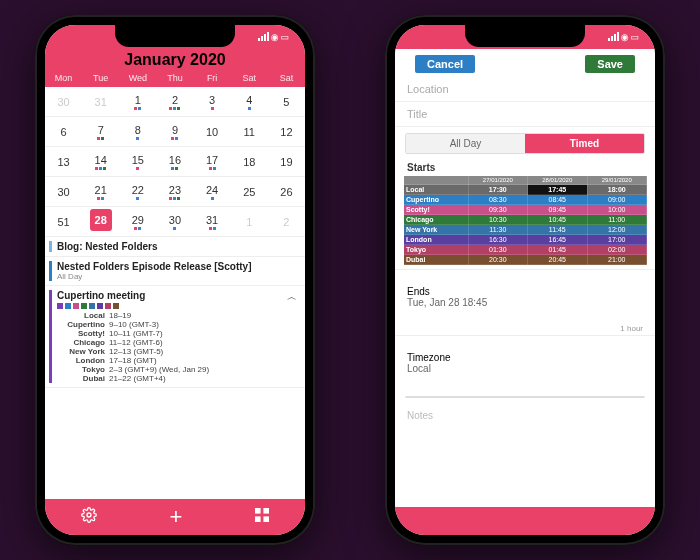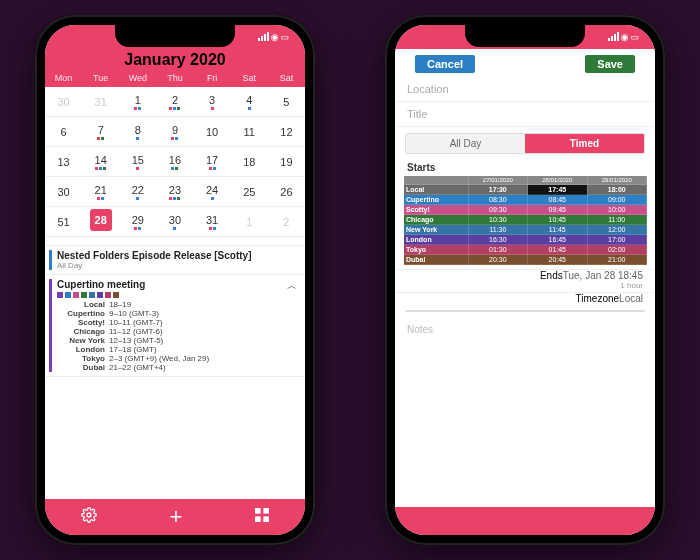--- a/index.html
+++ b/index.html
@@ -126,21 +126,21 @@
   .seg .on{ background:#e94168;color:#fff; font-weight:600;}
   .seg .off{ background:#f2f2f2; color:#666;}
   .section-label{ font-size:10px; font-weight:700; padding:2px 12px 0; color:#333;}
   .tzgrid{ margin:2px 8px 4px; font-size:7px; color:#fff;}
   .tzgrid table{ width:100%; border-collapse:collapse;}
   .tzgrid td{ padding:1px 2px; text-align:center; border:1px solid rgba(255,255,255,.15);}
   .tzgrid td.name{ text-align:left; color:#fff; font-weight:600;}
   .tzgrid thead td{ background:#888; font-size:6px;}
   .tzgrid .hilite td{ font-weight:700;}
   .tzgrid .hilite .mid{ background:#111 !important;}
-  .row2{ display:flex; justify-content:flex-end; font-size:10px; padding:0 12px; border-top:1px solid #eee;}
+  .row2{ display:flex; justify-content:space-between; font-size:10px; padding:16px 12px; border-top:1px solid #eee;flex-direction:column;}
   .row2 .val{ color:#666;}
   .tiny{ text-align:right; font-size:8px; color:#999; padding:0 12px 2px;}
   .bottombar{ background:#e94168; height:28px; margin-top:auto;}
   .notes{ font-size:10px;color:#bbb; padding:6px 12px;}
 </style>
 </head>
 <body>
 
 <div class="phone">
   <div class="notch"></div>
@@ -339,20 +339,21 @@
           <div class="num">1</div>
         </div>
         <div class="cal-cell dim">
           <div class="num">2</div>
         </div>
       </div>
     <div class="events">
       <div id="evts">
           <div class="evt">
             <span class="bar" style="background:#76b5e6"></span>
+            <div class="evt-title">Blog: Nested Folders</div>
           </div>
           <div class="evt">
             <span class="bar" style="background:#2d7fc5"></span>
             <div class="evt-title">Nested Folders Episode Release [Scotty]</div>
             <div class="sub">All Day</div>
           </div>
         </div>
       <div class="evt mm">
         <span class="bar" style="background:#7b3fb5"></span>
         <span class="expand">︿</span>

